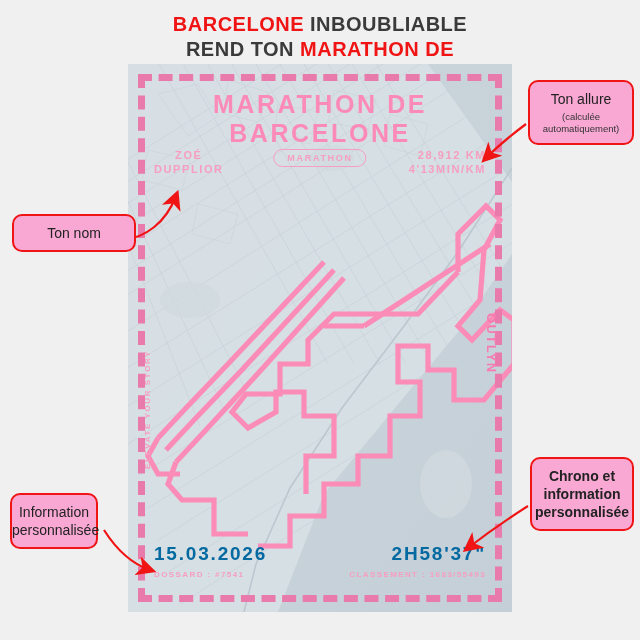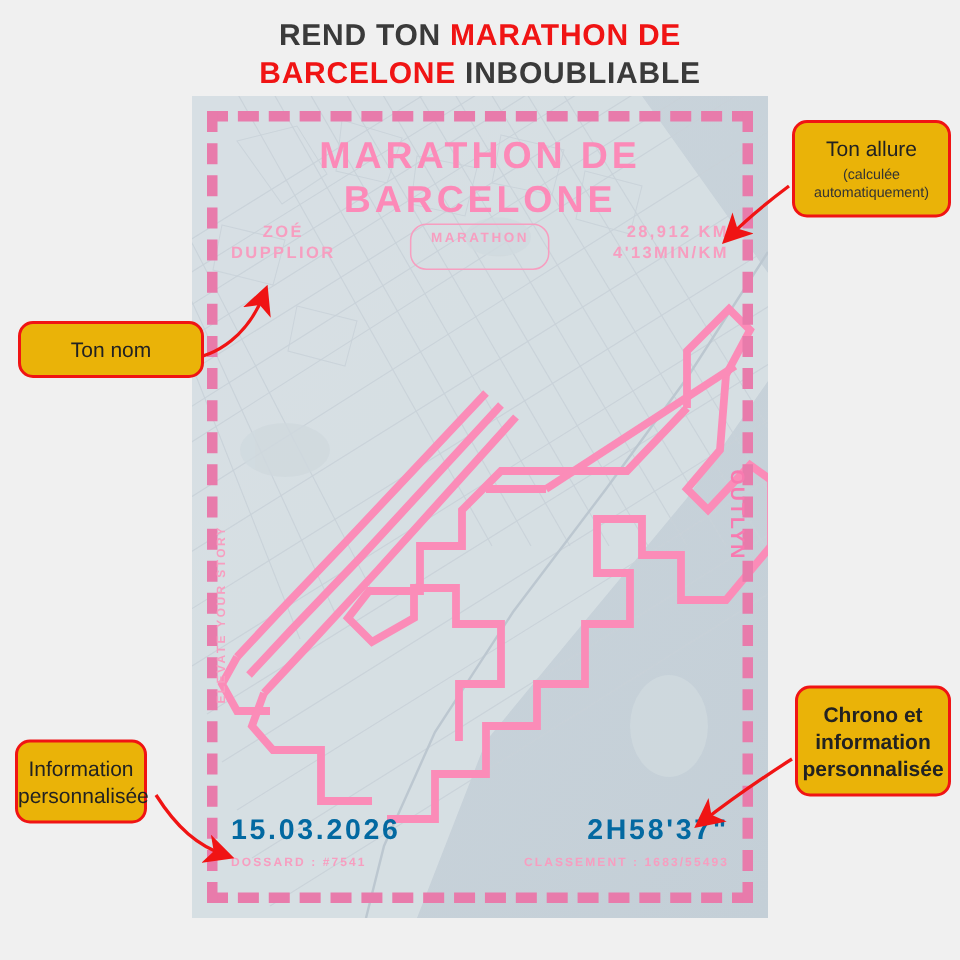--- a/index.html
+++ b/index.html
@@ -98,21 +98,21 @@
   .meta-right { right: 4px; text-align: right; }
   .meta-left span, .meta-right span { display: block; white-space: nowrap; }
 
   #marathon-badge {
     position: absolute;
     left: 50%;
     transform: translateX(-50%);
     top: 1px;
     border: 1.5px solid #f79ec0;
     border-radius: 11px;
-    padding: 3px 13px 16px 13px;
+    padding: 3px 13px 3px 13px;
     color: #f79ec0;
     font-weight: bold;
     font-size: 9px;
     letter-spacing: 1.7px;
     font-stretch: condensed;
     white-space: nowrap;
   }
 
   
   #side-left {
@@ -170,21 +170,21 @@
     font-size: 8px;
     line-height: 10px;
     letter-spacing: 1.4px;
     font-stretch: condensed;
     white-space: nowrap;
   }
 
   
   .callout {
     position: absolute;
-    background: #eab308;
+    background: #f9a8d4;
     border: 2px solid #f01414;
     border-radius: 10px;
     color: #222;
     font-size: 14px;
     line-height: 18px;
     text-align: center;
     padding: 8px 0;
     z-index: 20;
   }
   .callout .sub {
@@ -205,22 +205,22 @@
     width: 640px;
     height: 640px;
     z-index: 15;
     pointer-events: none;
   }
 </style>
 </head>
 <body>
 
 <div id="headline">
+  <span class="line"><span class="accent">BARCELONE</span><span> INBOUBLIABLE</span></span>
   <span class="line"><span>REND TON </span><span class="accent">MARATHON DE</span></span>
-  <span class="line"><span class="accent">BARCELONE</span><span> INBOUBLIABLE</span></span>
 </div>
 
 <div id="poster">
 
   <svg id="map-canvas" viewBox="0 0 384 548" preserveAspectRatio="none">
     <defs>
       <linearGradient id="seaGrad" x1="0" y1="0" x2="1" y2="1">
         <stop offset="0%" stop-color="#ccd6dd"></stop>
         <stop offset="100%" stop-color="#c4cfd7"></stop>
       </linearGradient>

